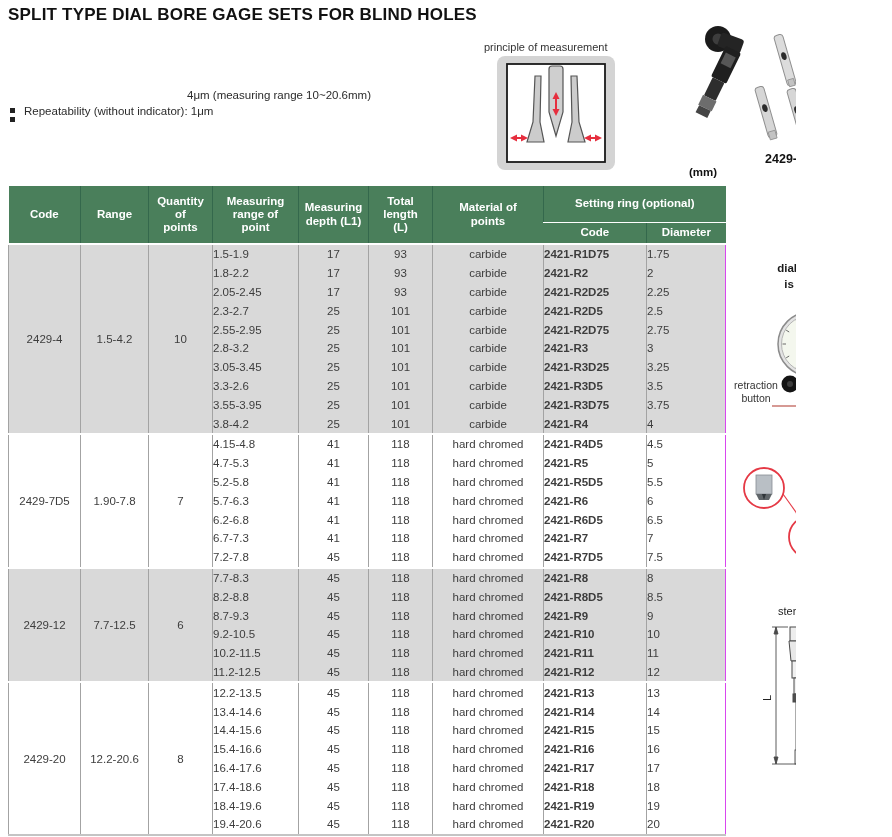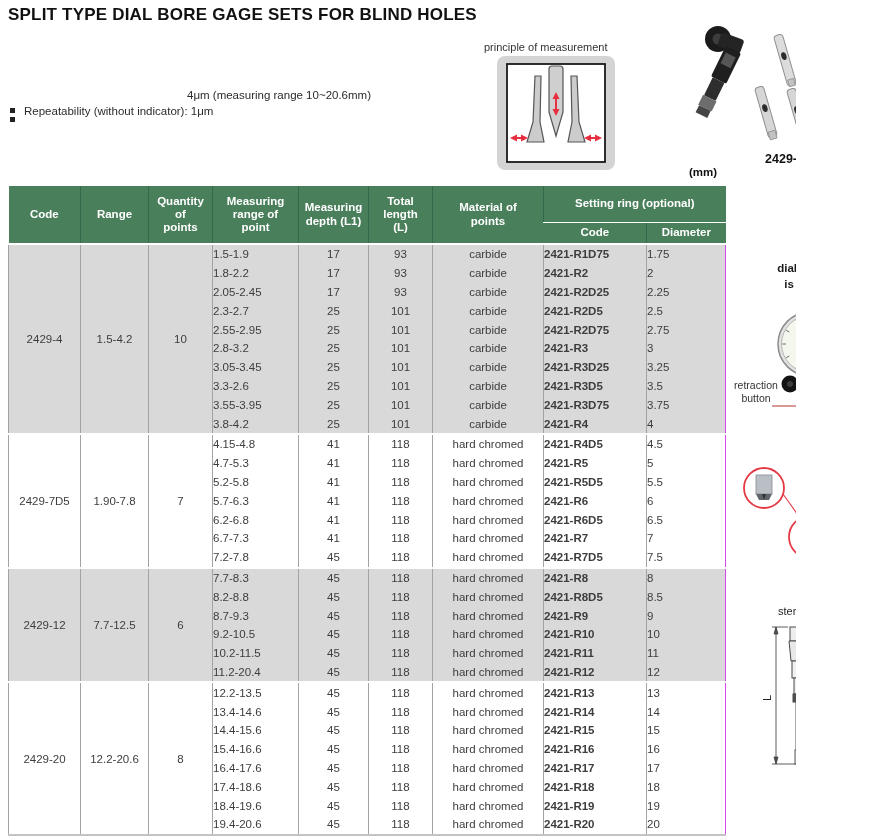--- a/index.html
+++ b/index.html
@@ -356,21 +356,21 @@
         </tr>
         <tr class="shade">
           <td class="c-mrange">10.2-11.5</td>
           <td class="c-depth">45</td>
           <td class="c-length">118</td>
           <td class="c-material">hard chromed</td>
           <td class="c-srcode">2421-R11</td>
           <td class="c-srdia">11</td>
         </tr>
         <tr class="shade">
-          <td class="c-mrange">11.2-20.4</td>
+          <td class="c-mrange">11.2-12.5</td>
           <td class="c-depth">45</td>
           <td class="c-length">118</td>
           <td class="c-material">hard chromed</td>
           <td class="c-srcode">2421-R12</td>
           <td class="c-srdia">12</td>
         </tr>
         <tr class="plain group-start">
           <td class="g-code" rowspan="8">2429-20</td>
           <td class="g-range" rowspan="8">12.2-20.6</td>
           <td class="g-qty" rowspan="8">8</td>

